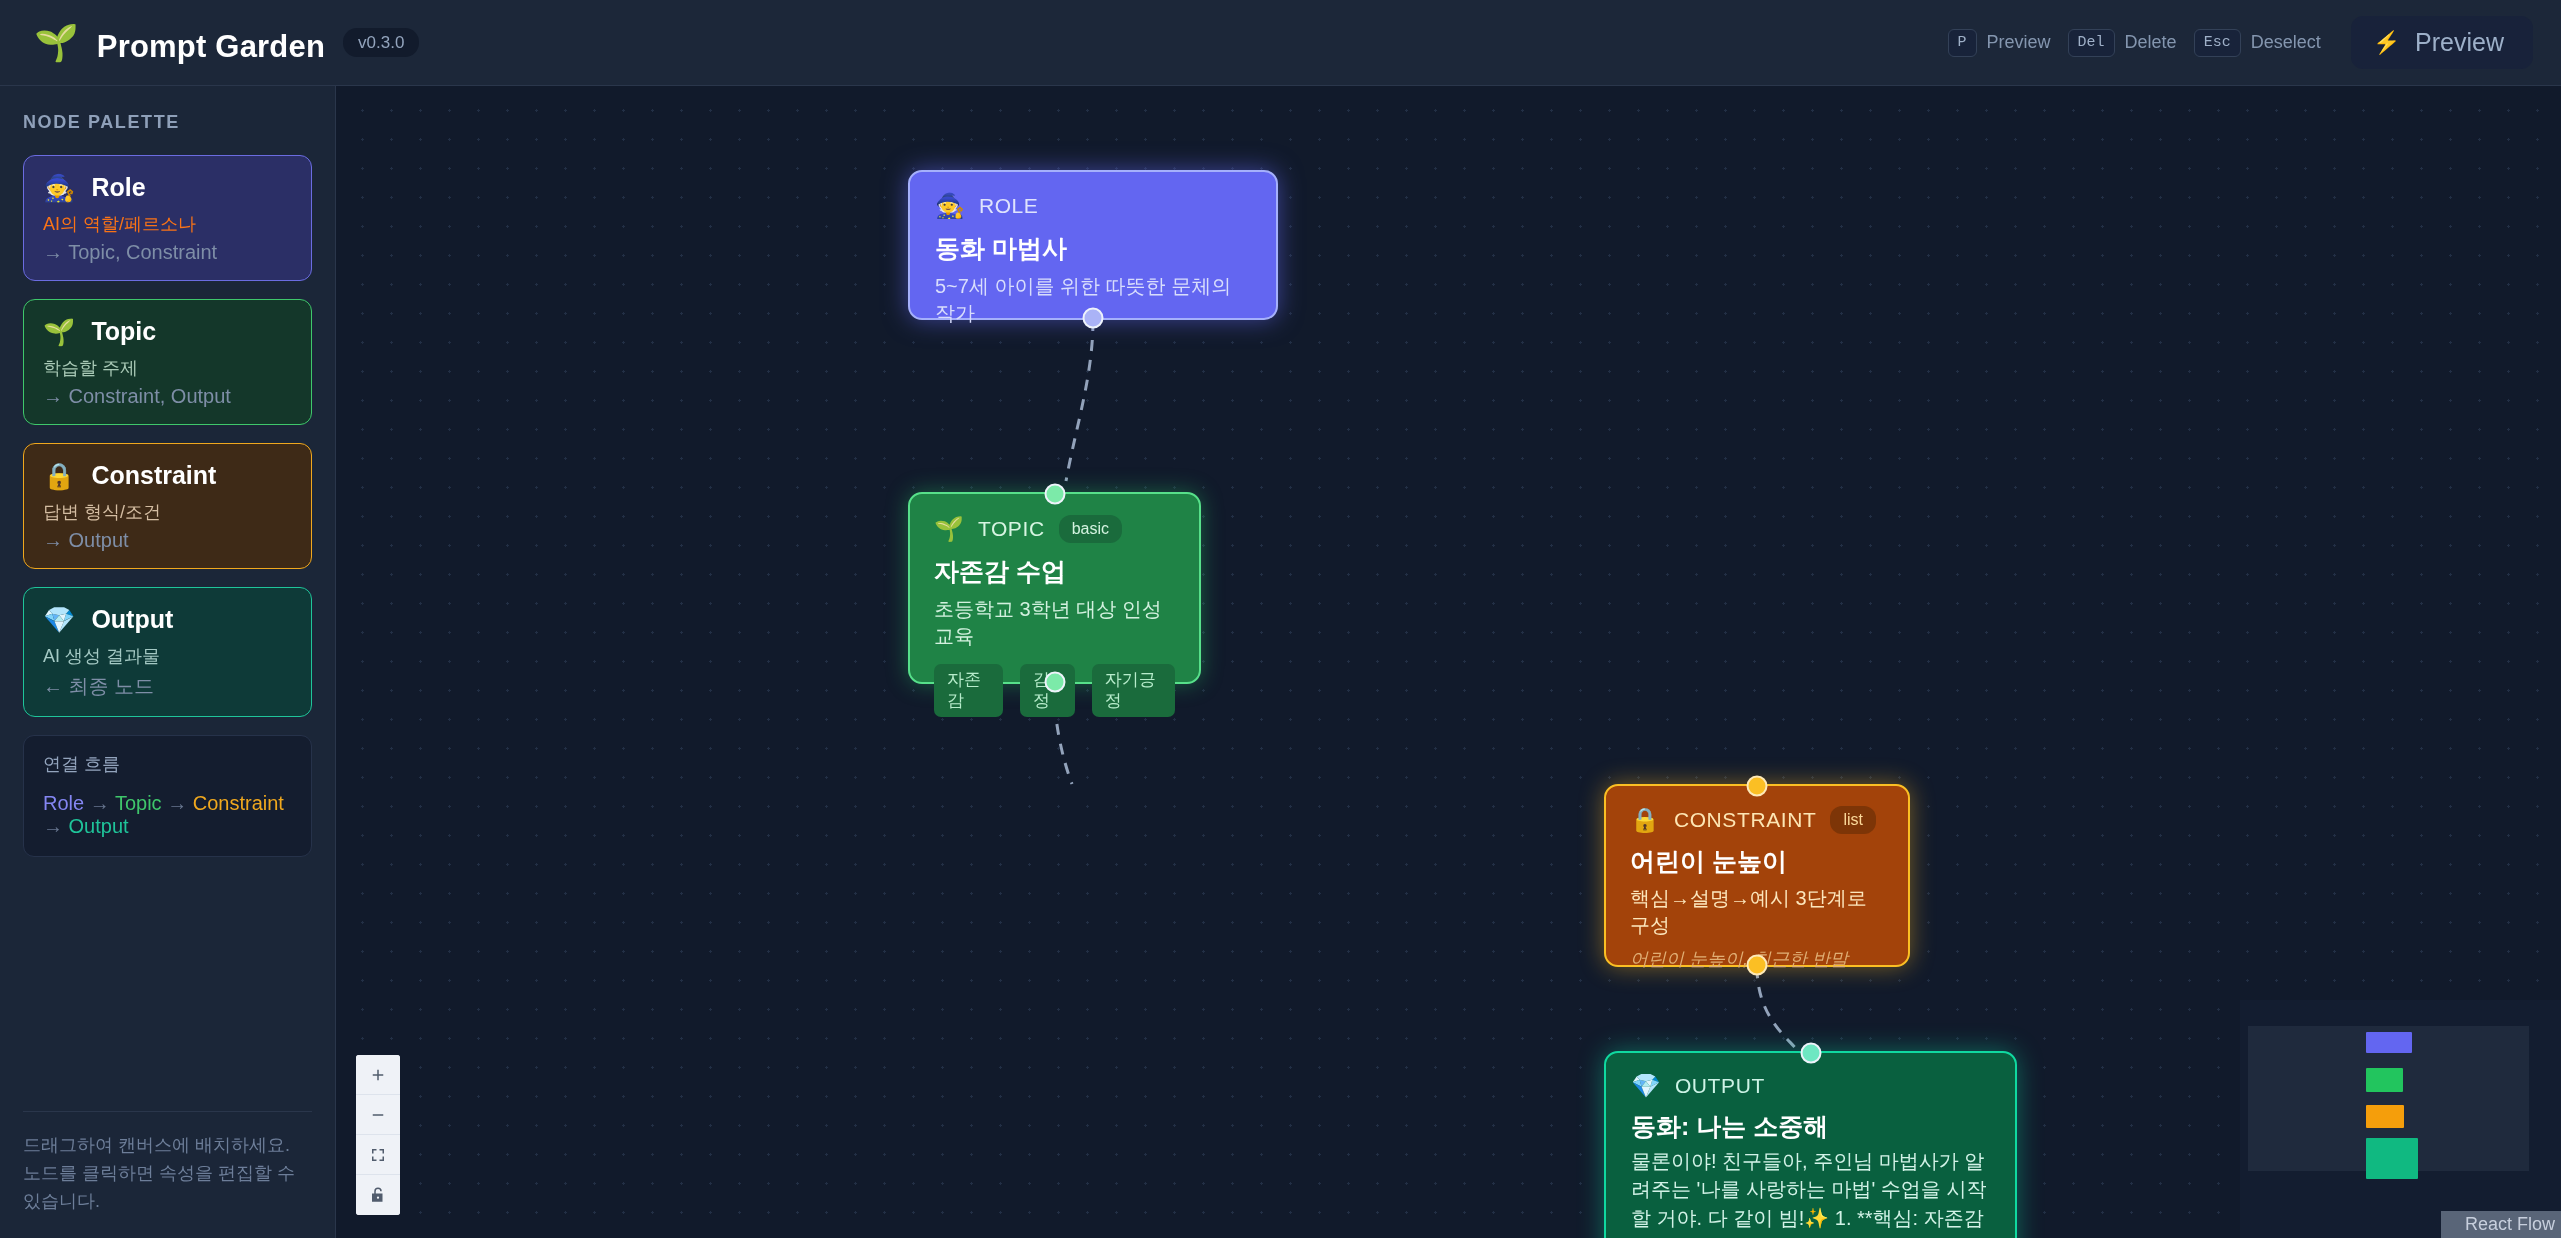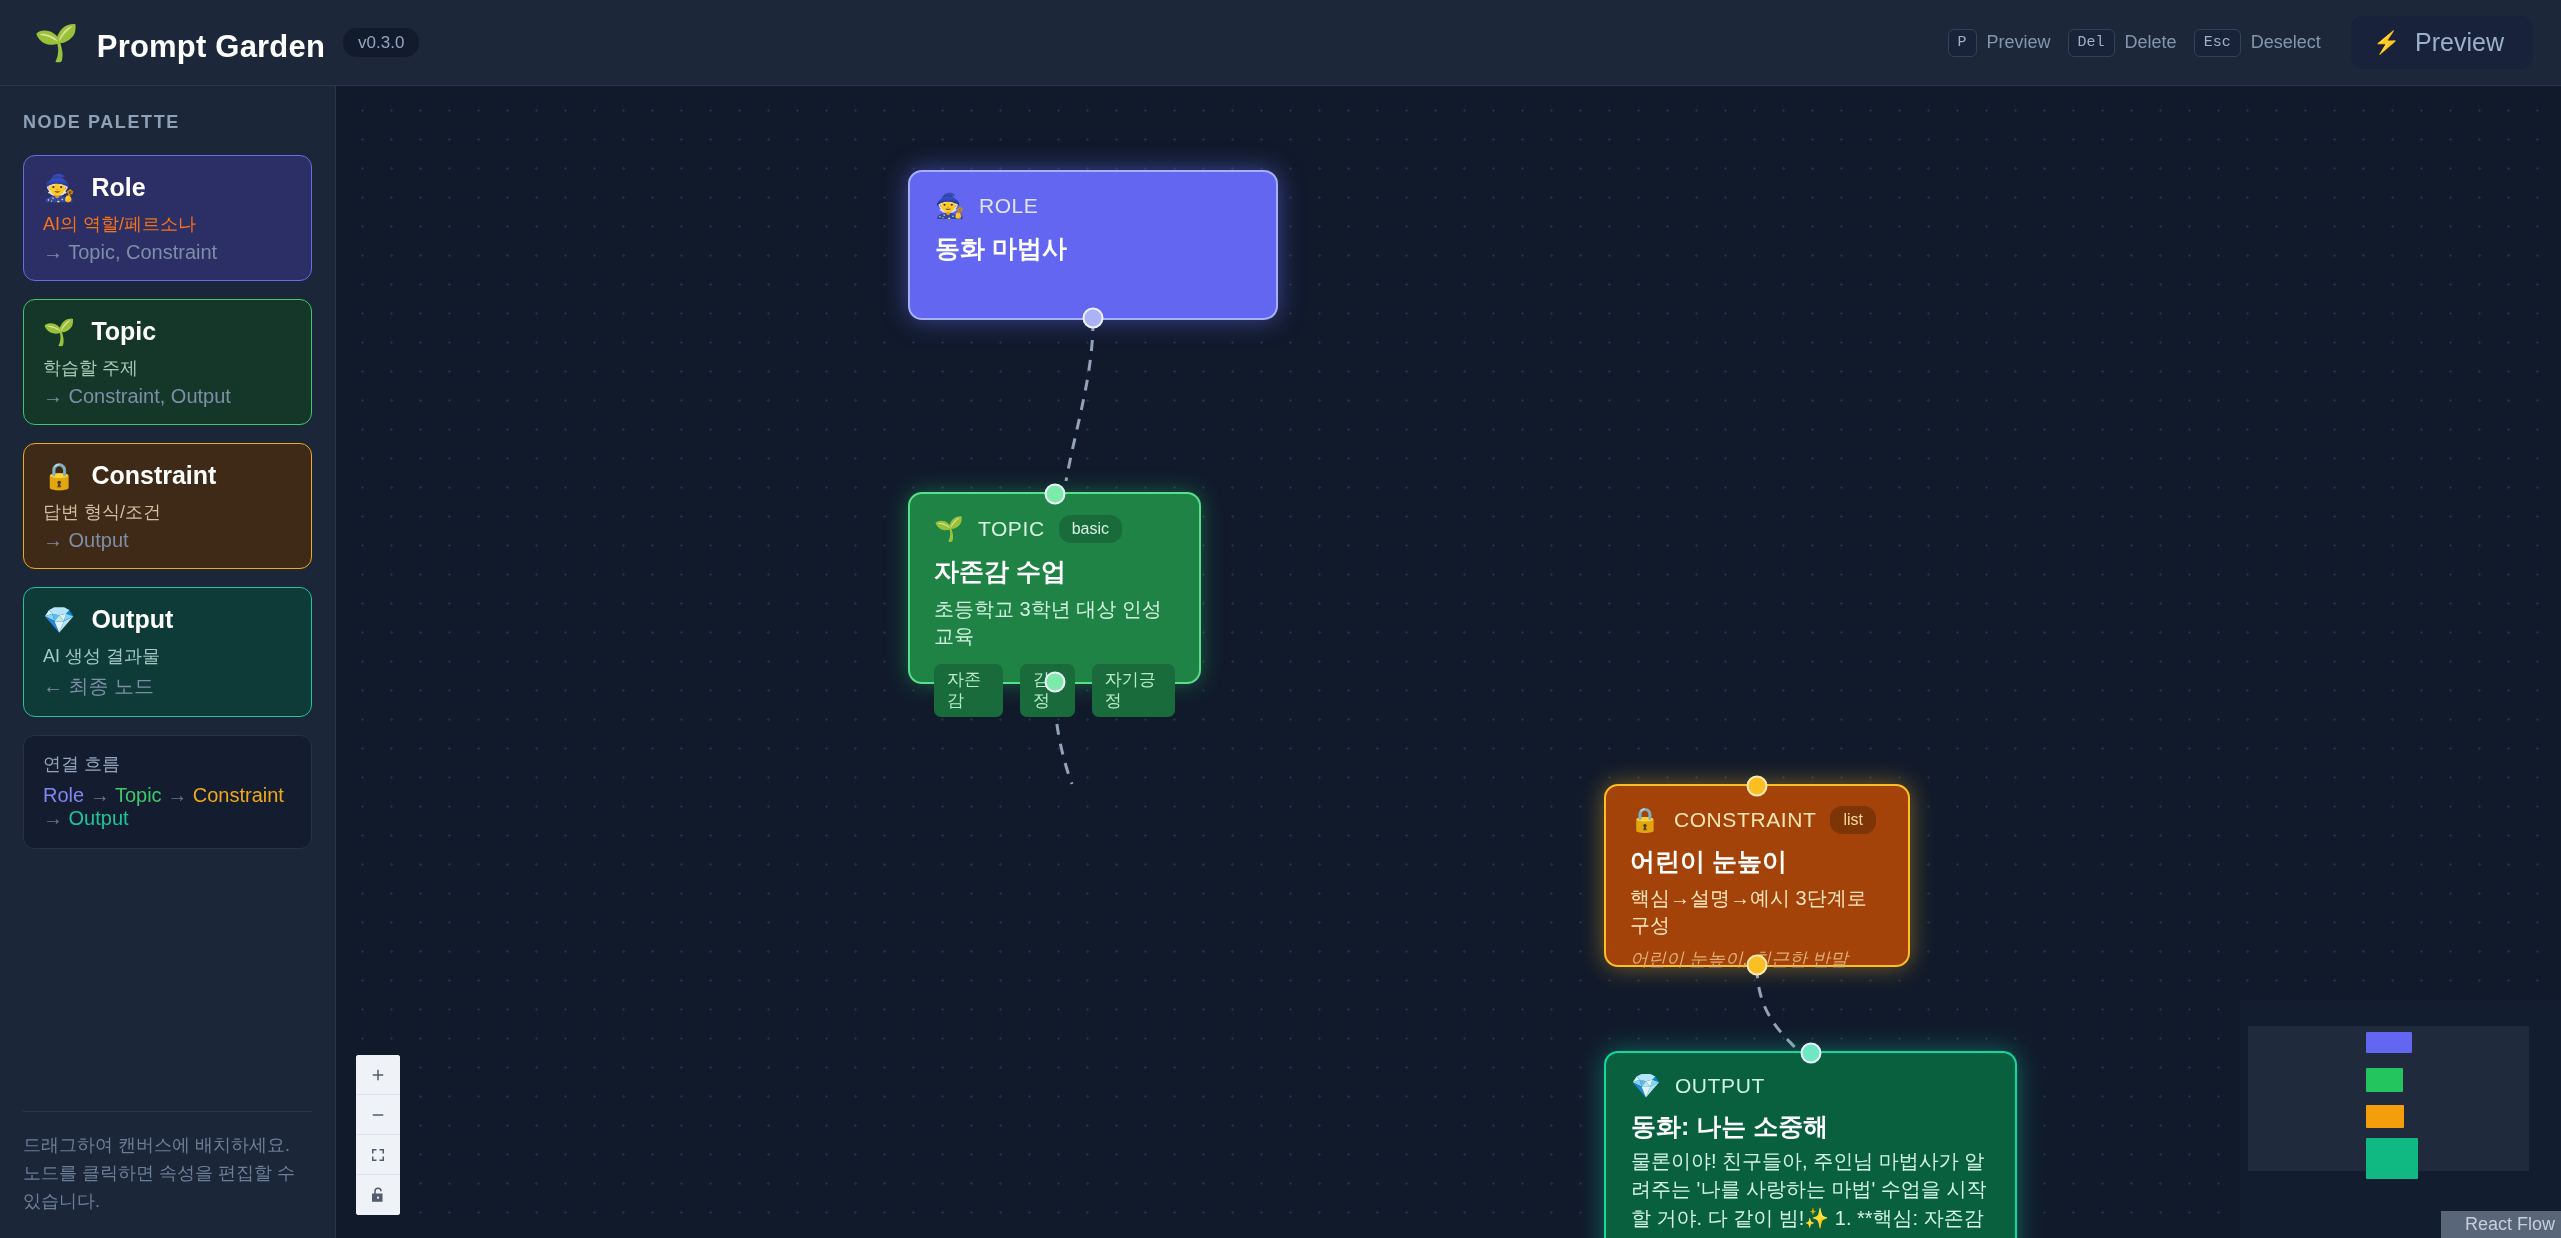--- a/index.html
+++ b/index.html
@@ -75,21 +75,21 @@
   .pcard.topic .pcard-desc { color: #a9c9b6; }
   .pcard.constraint { background: #3e2a17; border-color: #f0a81e; }
   .pcard.constraint .pcard-desc { color: #d4bda2; }
   .pcard.output { background: #0e3a38; border-color: #1fc49a; }
   .pcard.output .pcard-desc { color: #a4c9c4; }
 
   .flowbox {
     background: #141d2f; border: 1px solid #26324a; border-radius: 11px;
     padding: 16px 19px 18px 19px; margin-top: 12px;
   }
-  .flowbox-title { color: #93a4bd; font-size: 18px; margin-bottom: 8px; }
+  .flowbox-title { color: #93a4bd; font-size: 18px; margin-bottom: 16px; }
   .flowbox-line { font-size: 20px; }
   .fl-role { color: #8486f2; } .fl-topic { color: #3fc76b; }
   .fl-constraint { color: #f0a81e; } .fl-output { color: #1fc49a; }
   .fl-arrow { color: #67768f; }
 
   .sidebar-hint {
     position: absolute; left: 23px; right: 23px; bottom: 22px;
     color: #6d7e99; font-size: 18px; line-height: 1.55;
     border-top: 1px solid #2a364b; padding-top: 20px;
   }
@@ -298,20 +298,21 @@
         <path d="M 718,598 C 718,650 733,690 736,698" stroke="#93a3bb" stroke-width="3" stroke-dasharray="11 9" fill="none"></path>
         <path d="M 1421,881 C 1421,930 1450,950 1462,965" stroke="#93a3bb" stroke-width="3" stroke-dasharray="11 9" fill="none"></path>
       </svg>
 
       <div class="node" id="node-role">
         <div class="node-head">
           <span class="node-emoji">🧙</span>
           <span class="node-kind">ROLE</span>
         </div>
         <div class="node-title">동화 마법사</div>
+        <div class="node-sub">5~7세 아이를 위한 따뜻한 문체의 작가</div>
         <div class="handle bottom"></div>
       </div>
 
       <div class="node" id="node-topic">
         <div class="handle top"></div>
         <div class="node-head">
           <span class="node-emoji">🌱</span>
           <span class="node-kind">TOPIC</span>
           <span class="node-badge">basic</span>
         </div>

